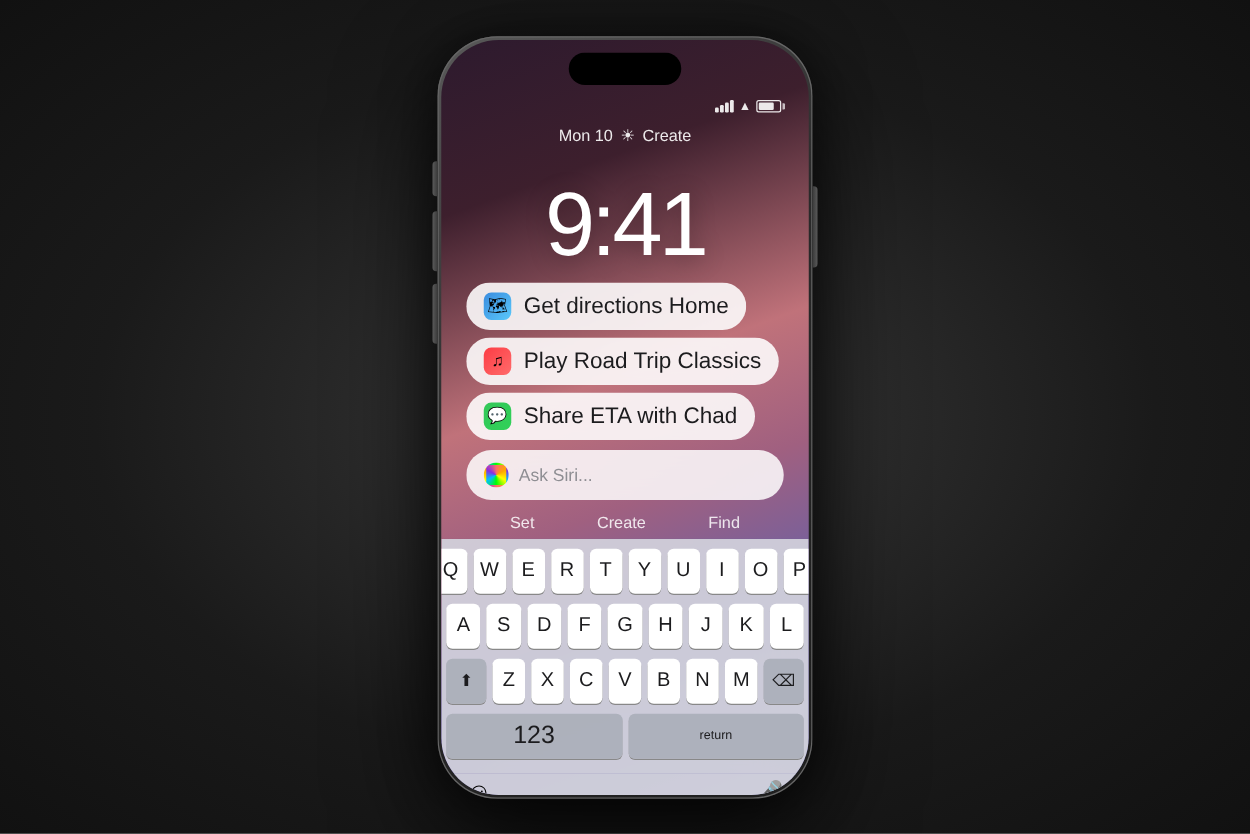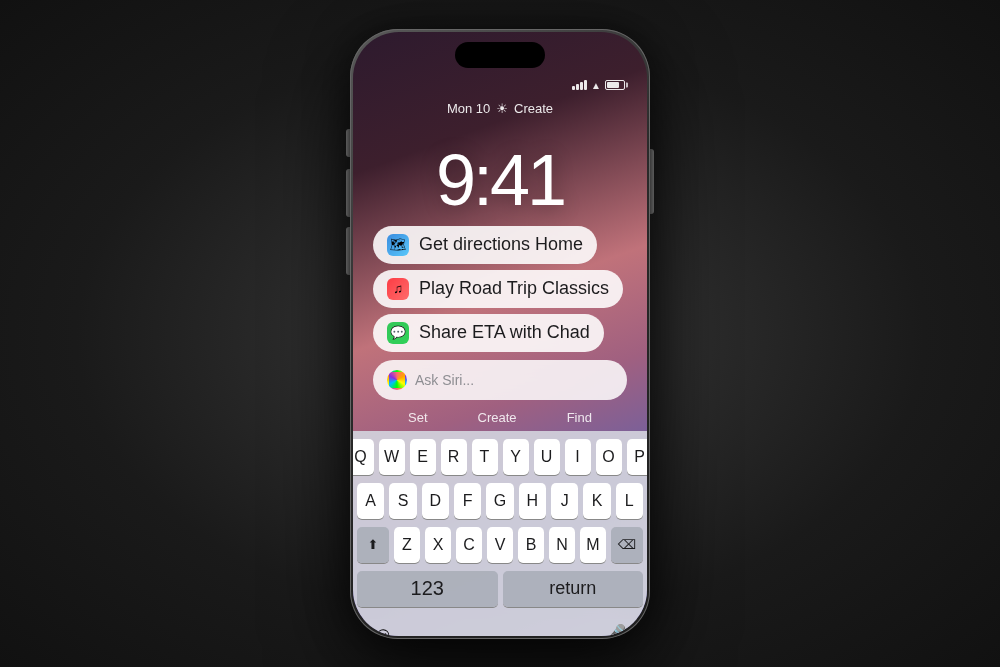--- a/index.html
+++ b/index.html
@@ -308,21 +308,21 @@
 
     .key.space-key {
       flex: 4;
       max-width: none;
     }
 
     .key.return-key {
       background: rgba(170,174,184,0.9);
       flex: 2.2;
       max-width: none;
-      font-size: 18px;
+      font-size: 10px;
     }
 
     .key.numbers-key {
       background: rgba(170,174,184,0.9);
       flex: 2.2;
       max-width: none;
       font-size: 20px;
     }
 
     .bottom-bar {

